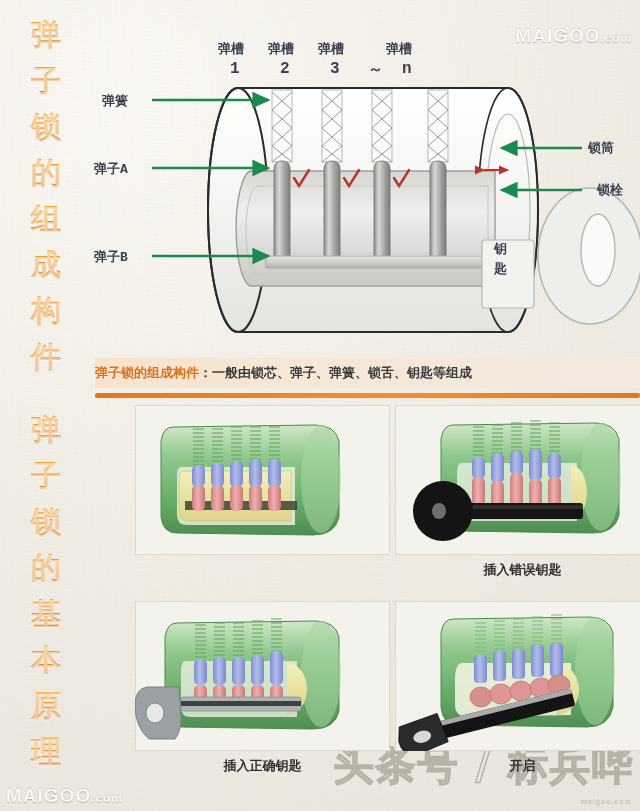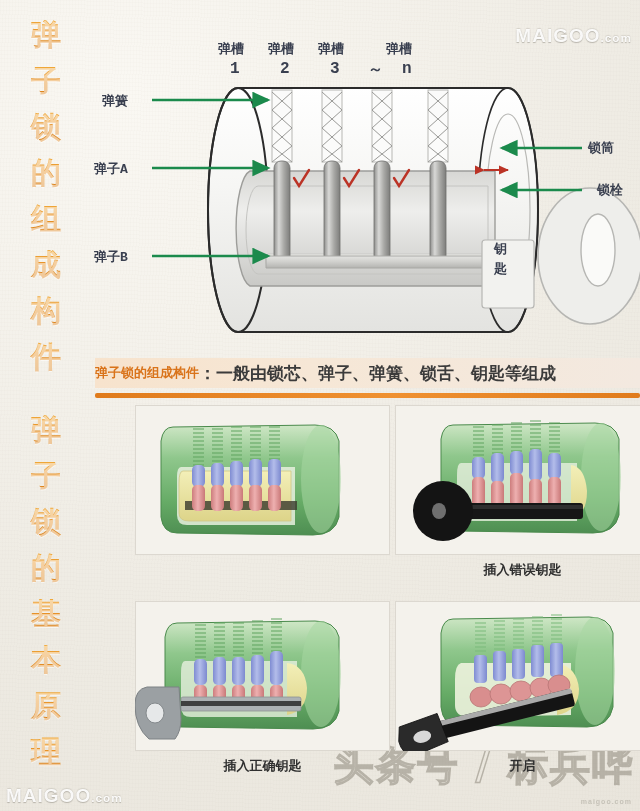--- a/index.html
+++ b/index.html
@@ -57,21 +57,21 @@
   .dlabel{position:absolute;font-size:13px;color:#3a4050;font-weight:bold;
       font-family:Liberation Mono, monospace;white-space:nowrap;}
   .dlabel.rt{color:#3a4050;}
 
   
   #banner{position:absolute;left:95px;top:358px;width:545px;height:30px;
       background:linear-gradient(90deg,#f7e3cd 0%,#f6e7d6 40%,#f3e9e0 100%);
       display:flex;align-items:center;padding-left:0;box-sizing:border-box;}
   #banner .b-strong{color:#d9731a;font-weight:bold;font-size:13px;
       font-family:"DejaVu Sans","Liberation Sans",sans-serif;}
-  #banner .b-rest{color:#3b3b3b;font-weight:bold;font-size:17px;
+  #banner .b-rest{color:#3b3b3b;font-weight:bold;font-size:13px;
       font-family:"DejaVu Sans","Liberation Sans",sans-serif;}
 
   
   #panels{position:absolute;left:95px;top:405px;width:545px;height:400px;}
   .panel{position:absolute;width:255px;height:150px;background:#f2f0ea;
       box-shadow:1px 1px 0 rgba(255,255,255,.8) inset;}
   .pframe{position:absolute;inset:0;border:1px solid #dcd8d0;background:#f4f2ec;}
   .pcap{position:absolute;width:255px;text-align:center;font-size:13px;font-weight:bold;
       color:#2f2f2f;font-family:"DejaVu Sans","Liberation Sans",sans-serif;}
   #p1{left:40px;top:0;}     #c1{left:40px;top:156px;}

